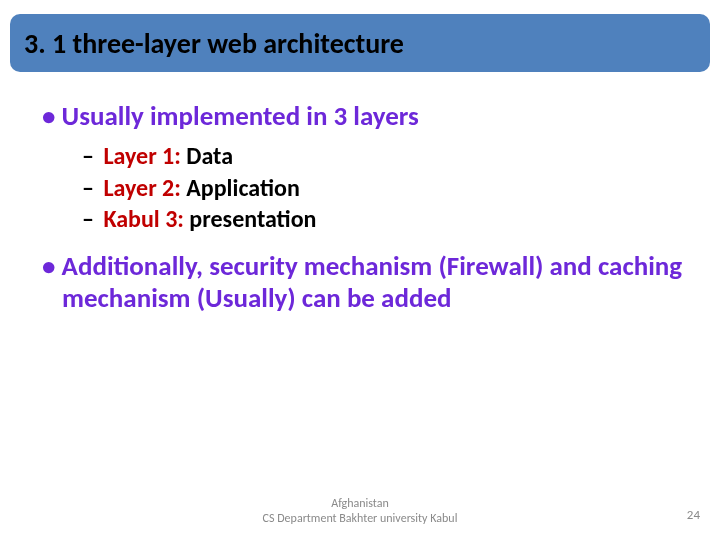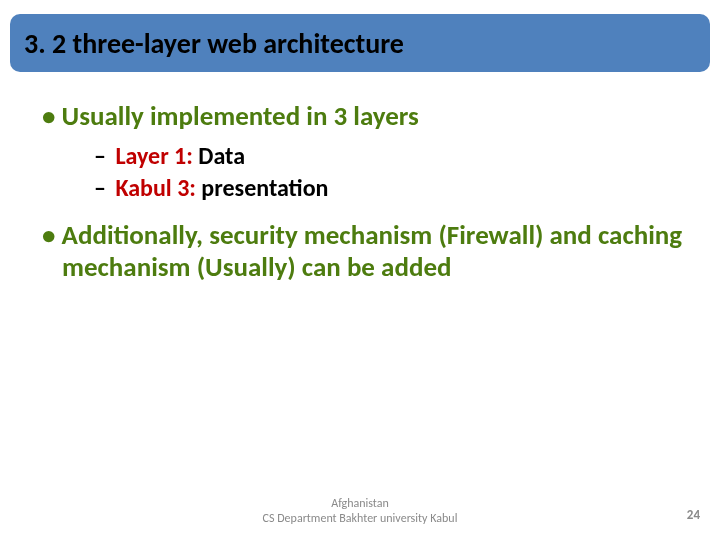--- a/index.html
+++ b/index.html
@@ -29,32 +29,32 @@
   }
   .content {
     position: absolute;
     top: 100px;
     left: 34px;
     right: 28px;
   }
   .bullet-1 {
     font-size: 27px;
     font-weight: 700;
-    color: #4d7c0f;
+    color: #6d28d9;
     padding-left: 28px;
     text-indent: -20px;
     margin-bottom: 8px;
     line-height: 1.2;
   }
   .bullet-1::before {
     content: "• ";
     font-weight: 700;
   }
   .sub-group {
-    margin-left: 60px;
+    margin-left: 48px;
     margin-bottom: 16px;
   }
   .bullet-2 {
     font-size: 24px;
     font-weight: 700;
     color: #000;
     line-height: 1.3;
   }
   .dash { color: #000; margin-right: 4px; }
   .layer-label { color: #c00000; }
@@ -68,38 +68,42 @@
     font-size: 12px;
     color: #8a8a8a;
     line-height: 1.25;
   }
   .page-num {
     position: absolute;
     bottom: 18px;
     right: 20px;
     font-size: 13px;
     color: #8a8a8a;
-    font-weight: bold;
   }
 </style>
 </head>
 <body>
 
 <div class="title-bar">
-  <span class="title-text">3. 2 three-layer web architecture</span>
+  <span class="title-text">3. 1 three-layer web architecture</span>
 </div>
 
 <div class="content">
   <div class="bullet-1">Usually implemented in 3 layers</div>
 
   <div class="sub-group">
     <div class="bullet-2">
       <span class="dash">–</span>
       <span class="layer-label">Layer 1:</span>
       <span class="layer-value">Data</span>
+    </div>
+    <div class="bullet-2">
+      <span class="dash">–</span>
+      <span class="layer-label">Layer 2:</span>
+      <span class="layer-value">Application</span>
     </div>
     <div class="bullet-2">
       <span class="dash">–</span>
       <span class="layer-label">Kabul 3:</span>
       <span class="layer-value">presentation</span>
     </div>
   </div>
 
   <div class="bullet-1">Additionally, security mechanism (Firewall) and caching mechanism (Usually) can be added</div>
 </div>

